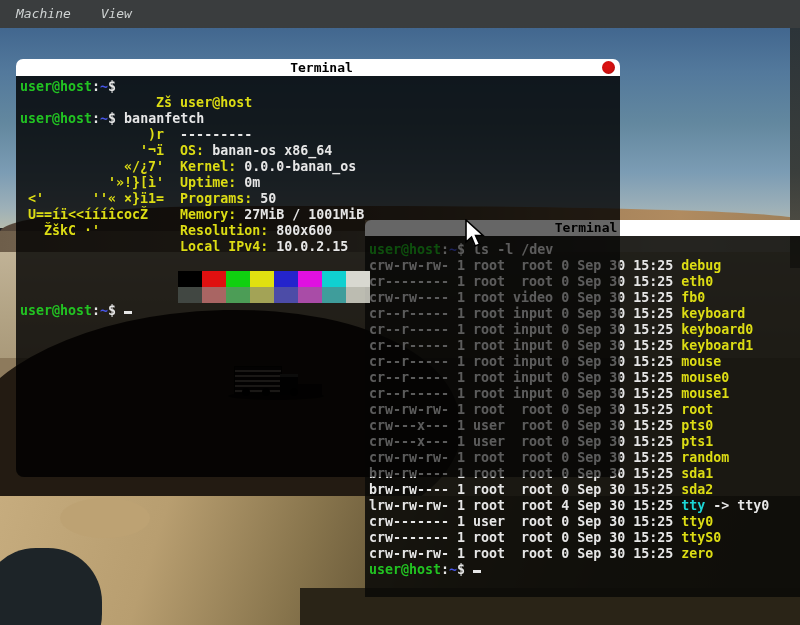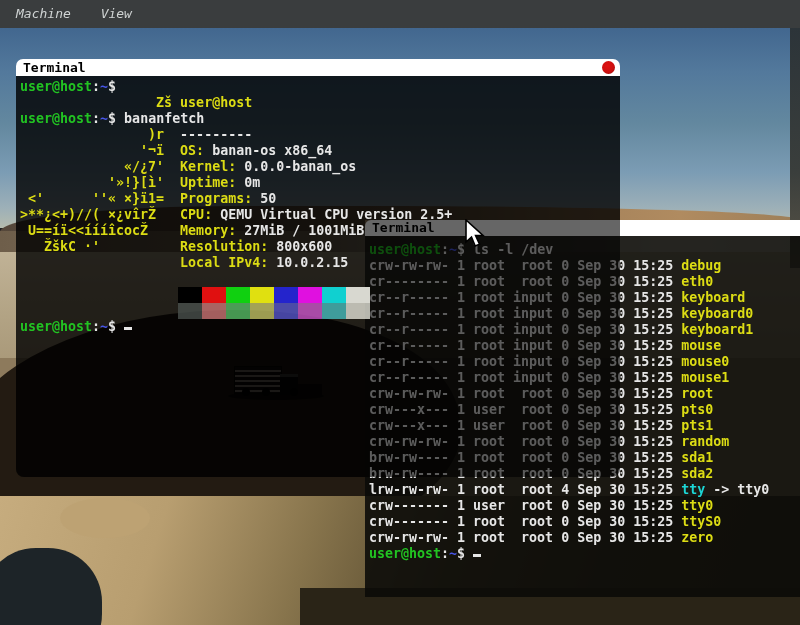--- a/index.html
+++ b/index.html
@@ -34,21 +34,21 @@
   
   .truckbox{left:234px;top:338px;width:46px;height:26px;border:1px solid #090807;
     background:repeating-linear-gradient(180deg,#12100d 0 3px,#8a8274 3px 5px);}
   .truckcab{left:280px;top:346px;width:18px;height:18px;background:#0c0b0a;border-top:3px solid #45403a;}
   .truckrear{left:298px;top:356px;width:24px;height:11px;background:#0d0c0a;}
   .wheel{width:8px;height:8px;border-radius:50%;background:#060505;top:360px;}
   .truckshadow{left:228px;top:364px;width:96px;height:8px;background:rgba(0,0,0,.55);border-radius:50%;}
   
   .window{position:absolute;}
   .titlebar{position:absolute;left:0;top:0;width:100%;background:#ffffff;color:#000;
-    font-weight:bold;font-size:13px;}
+    font-weight:bold;font-size:13px;text-align:center;}
   .wtitle{margin-left:7px;}
   .content{position:absolute;left:0;width:100%;overflow:hidden;}
   .tline{height:16px;white-space:pre;font-size:13.3px;line-height:16px;font-weight:bold;
     letter-spacing:0;}
   
   #t2{left:365px;top:220px;width:435px;height:377px;z-index:1;}
   #t2 .titlebar{height:16px;line-height:16px;border-radius:6px 0 0 0;}
   #t2 .content{top:16px;height:361px;background:rgba(10,10,8,0.88);padding:6px 0 0 4px;box-sizing:border-box;}
   
   #t1{left:16px;top:59px;width:604px;height:418px;z-index:2;}
@@ -104,20 +104,21 @@
   </div>
 
   <div class="window" id="t2">
     <div class="titlebar">
       <span class="wtitle">Terminal</span>
     </div>
     <div class="content" id="t2-content">
         <div class="tline"><span class="c-green">user@host</span><span class="c-white">:</span><span class="c-blue">~</span><span class="c-white">$</span><span class="c-white"> ls -l /dev</span></div>
         <div class="tline"><span class="c-white">crw-rw-rw- 1 root  root 0 Sep 30 15:25 </span><span class="c-yellow">debug</span></div>
         <div class="tline"><span class="c-white">cr-------- 1 root  root 0 Sep 30 15:25 </span><span class="c-yellow">eth0</span></div>
+        <div class="tline"><span class="c-white">crw-rw---- 1 root video 0 Sep 30 15:25 </span><span class="c-yellow">fb0</span></div>
         <div class="tline"><span class="c-white">cr--r----- 1 root input 0 Sep 30 15:25 </span><span class="c-yellow">keyboard</span></div>
         <div class="tline"><span class="c-white">cr--r----- 1 root input 0 Sep 30 15:25 </span><span class="c-yellow">keyboard0</span></div>
         <div class="tline"><span class="c-white">cr--r----- 1 root input 0 Sep 30 15:25 </span><span class="c-yellow">keyboard1</span></div>
         <div class="tline"><span class="c-white">cr--r----- 1 root input 0 Sep 30 15:25 </span><span class="c-yellow">mouse</span></div>
         <div class="tline"><span class="c-white">cr--r----- 1 root input 0 Sep 30 15:25 </span><span class="c-yellow">mouse0</span></div>
         <div class="tline"><span class="c-white">cr--r----- 1 root input 0 Sep 30 15:25 </span><span class="c-yellow">mouse1</span></div>
         <div class="tline"><span class="c-white">crw-rw-rw- 1 root  root 0 Sep 30 15:25 </span><span class="c-yellow">root</span></div>
         <div class="tline"><span class="c-white">crw---x--- 1 user  root 0 Sep 30 15:25 </span><span class="c-yellow">pts0</span></div>
         <div class="tline"><span class="c-white">crw---x--- 1 user  root 0 Sep 30 15:25 </span><span class="c-yellow">pts1</span></div>
         <div class="tline"><span class="c-white">crw-rw-rw- 1 root  root 0 Sep 30 15:25 </span><span class="c-yellow">random</span></div>
@@ -141,21 +142,20 @@
       <div class="shade shade-left"></div>
       <div id="t1-lines">
           <div class="tline"><span class="c-green">user@host</span><span class="c-white">:</span><span class="c-blue">~</span><span class="c-white">$</span></div>
           <div class="tline"><span class="c-yellow">                 Zš </span><span class="c-yellow">user@host</span></div>
           <div class="tline"><span class="c-green">user@host</span><span class="c-white">:</span><span class="c-blue">~</span><span class="c-white">$</span><span class="c-white"> bananfetch</span></div>
           <div class="tline"><span class="c-yellow">                )r  </span><span class="c-white">---------</span></div>
           <div class="tline"><span class="c-yellow">               '¬ï  </span><span class="c-yellow">OS:</span><span class="c-white"> banan-os x86_64</span></div>
           <div class="tline"><span class="c-yellow">             «/¿7'  </span><span class="c-yellow">Kernel:</span><span class="c-white"> 0.0.0-banan_os</span></div>
           <div class="tline"><span class="c-yellow">           '»!}[ì'  </span><span class="c-yellow">Uptime:</span><span class="c-white"> 0m</span></div>
           <div class="tline"><span class="c-yellow"> &lt;'      ''« ×}ï1=  </span><span class="c-yellow">Programs:</span><span class="c-white"> 50</span></div>
-          <div class="tline"><span class="c-yellow">&gt;**¿&lt;+)//( ×¿vîrŽ   </span><span class="c-yellow">CPU:</span><span class="c-white"> QEMU Virtual CPU version 2.5+</span></div>
           <div class="tline"><span class="c-yellow"> U==íï&lt;&lt;íííîcocŽ    </span><span class="c-yellow">Memory:</span><span class="c-white"> 27MiB / 1001MiB</span></div>
           <div class="tline"><span class="c-yellow">   ŽškC ·'          </span><span class="c-yellow">Resolution:</span><span class="c-white"> 800x600</span></div>
           <div class="tline"><span class="c-yellow">                    </span><span class="c-yellow">Local IPv4:</span><span class="c-white"> 10.0.2.15</span></div>
           <div class="tline"></div>
           <div class="tline"><div class="palrow"><div style="background: rgb(0, 0, 0);"></div><div style="background: rgb(224, 16, 16);"></div><div style="background: rgb(16, 208, 16);"></div><div style="background: rgb(224, 224, 16);"></div><div style="background: rgb(36, 36, 204);"></div><div style="background: rgb(224, 16, 224);"></div><div style="background: rgb(16, 208, 208);"></div><div style="background: rgb(216, 216, 208);"></div></div></div>
           <div class="tline"><div class="palrow pal-bright"><div style="background: rgb(74, 82, 78);"></div><div style="background: rgb(208, 120, 120);"></div><div style="background: rgb(88, 192, 104);"></div><div style="background: rgb(200, 200, 104);"></div><div style="background: rgb(88, 88, 208);"></div><div style="background: rgb(208, 88, 208);"></div><div style="background: rgb(72, 192, 192);"></div><div style="background: rgb(232, 232, 220);"></div></div></div>
           <div class="tline"><span class="c-green">user@host</span><span class="c-white">:</span><span class="c-blue">~</span><span class="c-white">$</span><span class="c-white"> </span><span class="cursor"></span></div>
         </div>
     </div>
   </div>

